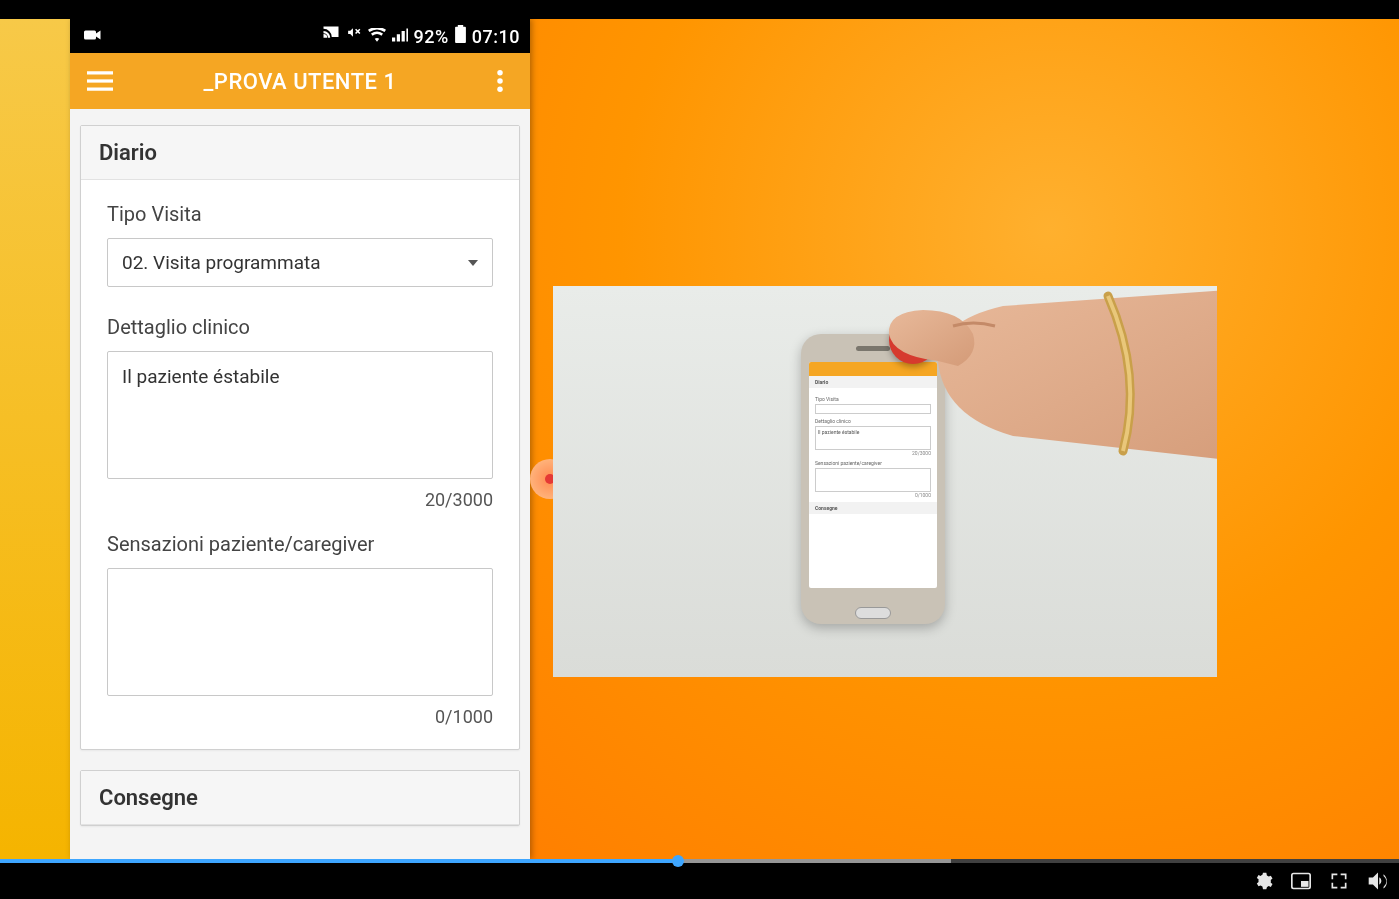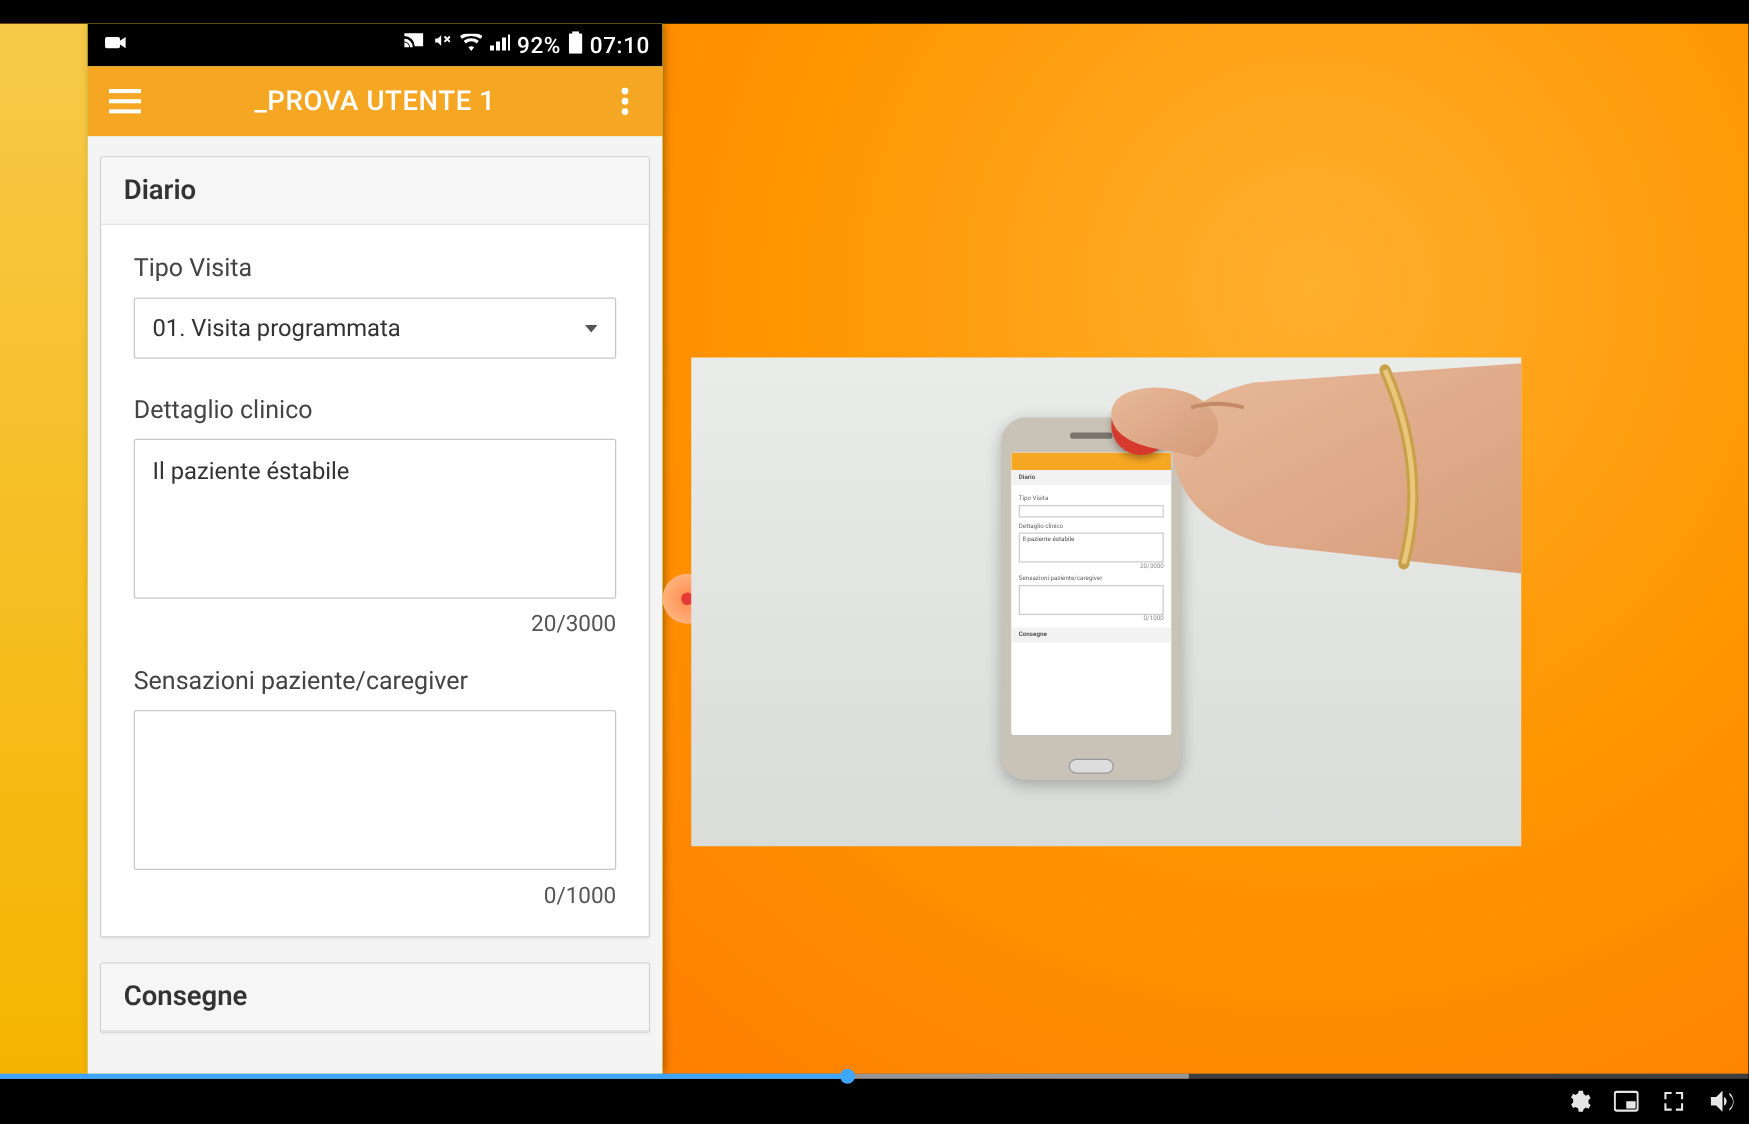--- a/index.html
+++ b/index.html
@@ -27,21 +27,21 @@
     height: 840px;
     background: radial-gradient(circle at 75% 25%, #ffb02e 0%, #ff9500 35%, #ff7a00 75%);
   }
 
   
   .phone {
     position: absolute;
     left: 70px; top: 19px;
     width: 460px;
     height: 840px;
-    background: #bef264;
+    background: #7dd3fc;
     box-shadow: 2px 0 6px rgba(0,0,0,.3);
     display: flex;
     flex-direction: column;
     overflow: hidden;
   }
 
   
   .statusbar {
     height: 34px;
     background: #000;
@@ -325,21 +325,21 @@
     </div>
 
     <div class="content">
 
       <div class="card">
         <div class="card-header">Diario</div>
         <div class="card-body">
 
           <div class="field-label">Tipo Visita</div>
           <div class="select-box">
-            <span>01. Visita programmata</span>
+            <span>02. Visita programmata</span>
             <span class="caret"></span>
           </div>
 
           <div class="field-label">Dettaglio clinico</div>
           <textarea class="textarea-box ta-dettaglio" style="">Il paziente éstabile</textarea>
           <div class="char-counter">20/3000</div>
 
           <div class="field-label">Sensazioni paziente/caregiver</div>
           <textarea class="textarea-box ta-sensazioni" style=""></textarea>
           <div class="char-counter" style="margin-bottom:4px">0/1000</div>

